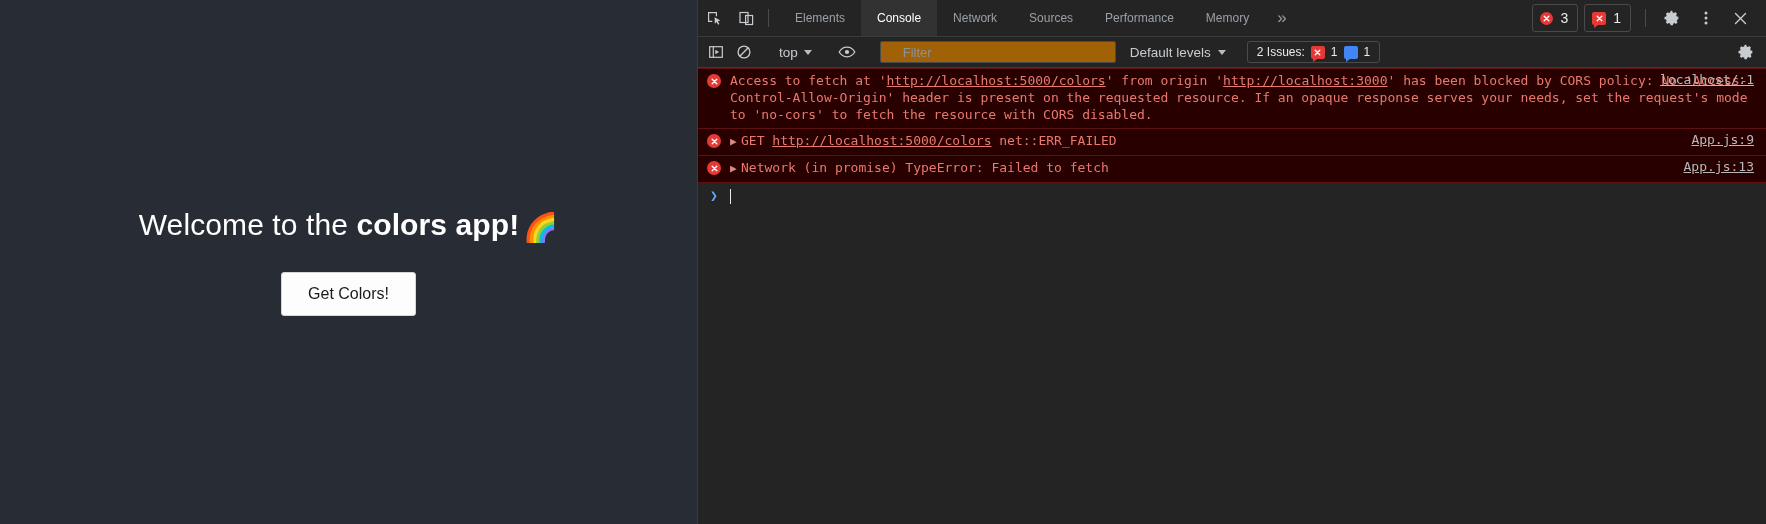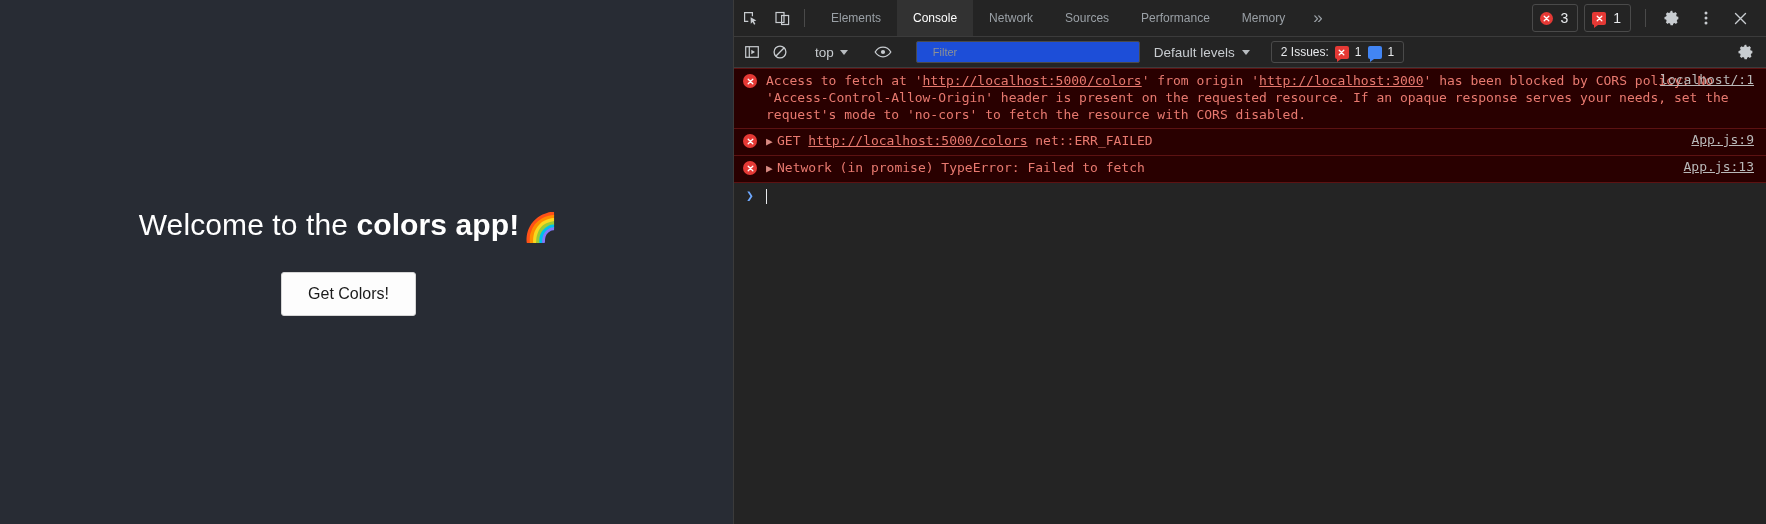--- a/index.html
+++ b/index.html
@@ -21,21 +21,20 @@
     display: flex;
   }
 
   
   .page {
     width: 697px;
     height: 524px;
     background: #282c34;
     position: relative;
     flex: 0 0 697px;
-    padding-left: 36px;
   }
   .page-inner {
     position: absolute;
     left: 0;
     top: 0;
     width: 697px;
     height: 524px;
     display: flex;
     flex-direction: column;
     align-items: center;
@@ -213,28 +212,28 @@
   }
   .caret {
     width: 0; height: 0;
     border-left: 4.5px solid transparent;
     border-right: 4.5px solid transparent;
     border-top: 5px solid #b8bcc0;
   }
   .filter-input {
     flex: 0 0 190px;
     height: 20px;
-    background: #1d4ed8;
+    background: #a16207;
     border: 1px solid #4a4a4a;
     border-radius: 2px;
     margin: 0 6px;
     color: #c8ccd0;
-    font-size: 11px;
+    font-size: 13px;
     font-family: "Liberation Sans", sans-serif;
-    padding: 0 16px;
+    padding: 0 22px;
     outline: none;
   }
   .filter-input::placeholder { color: #8c9196; }
   .levels-select {
     display: flex;
     align-items: center;
     gap: 7px;
     color: #c8ccd0;
     font-size: 13.5px;
     padding: 0 8px;

